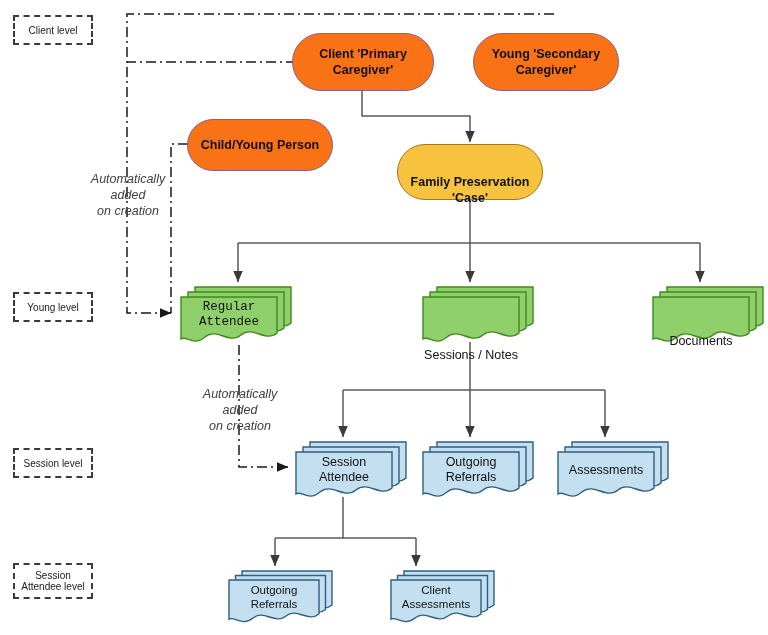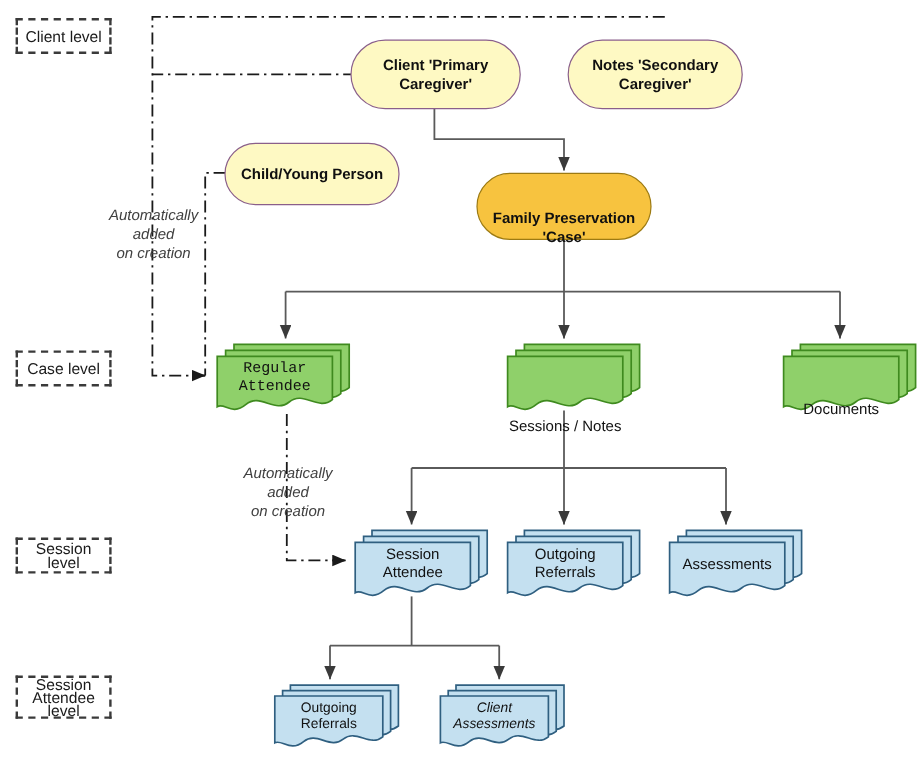--- a/index.html
+++ b/index.html
@@ -28,21 +28,21 @@
 
   
   .level-tag {
     position: absolute;
     border: 2px dashed #3a3a3a;
     background: #ffffff;
     display: flex;
     align-items: center;
     justify-content: center;
     text-align: center;
-    font-size: 13px;
+    font-size: 10px;
     line-height: 11px;
     color: #1a1a1a;
     box-sizing: border-box;
   }
 
   
   .pill {
     position: absolute;
     box-sizing: border-box;
     display: flex;
@@ -50,21 +50,21 @@
     justify-content: center;
     text-align: center;
     font-weight: bold;
     font-size: 12.5px;
     line-height: 16px;
     color: #101010;
     border-radius: 999px;
     padding: 2px 6px;
   }
   .pill.purple {
-    background: #fef9c3;
+    background: #f97316;
     border: 1.6px solid #8a5f8a;
   }
   .pill.orange {
     background: #f7c33f;
     border: 1.6px solid #9c7a12;
   }
 
   
   .docstack {
     position: absolute;
@@ -143,39 +143,39 @@
       <path d="M160,313 L171,313" marker-end="url(#arwd)"></path>
       <path d="M277,467 L288,467" marker-end="url(#arwd)"></path>
     </g>
   </svg>
 
   <div class="level-tag" style="left:13px; top:15px; width:80px; height:30px;">
     <span>Client level</span>
   </div>
 
   <div class="level-tag" style="left:13px; top:292px; width:80px; height:30px;">
-    <span>Case level</span>
+    <span>Young level</span>
   </div>
 
   <div class="level-tag" style="left:13px; top:448px; width:80px; height:30px;">
     <span>Session level</span>
   </div>
 
   <div class="level-tag" style="left:13px; top:563px; width:80px; height:36px;">
     <span style="white-space:pre-line;">Session
 Attendee level</span>
   </div>
 
   <div class="pill purple" style="left:292px; top:33px; width:142px; height:58px;">
     <span style="white-space:pre-line;">Client 'Primary
 Caregiver'</span>
   </div>
 
   <div class="pill purple" style="left:473px; top:33px; width:146px; height:58px;">
-    <span style="white-space:pre-line;">Notes 'Secondary
+    <span style="white-space:pre-line;">Young 'Secondary
 Caregiver'</span>
   </div>
 
   <div class="pill purple" style="left:187px; top:119px; width:146px; height:52px;">
     <span style="white-space:pre-line;">Child/Young Person</span>
   </div>
 
   <div class="pill orange" style="left:397px; top:144px; width:146px; height:56px;">
     <span style="white-space:pre-line;margin-top:36px;">Family Preservation
 'Case'</span>
@@ -267,21 +267,21 @@
       <g stroke="#2f5f80" stroke-width="1.4">
         <path d="M7,4 H97 V38 C86,47 75,31 64,40 C53,49 42,33 31,42 C20,51 13,40 7,43 Z" fill="#c4e0f0" transform="translate(13,0)"></path>
         <path d="M7,4 H97 V38 C86,47 75,31 64,40 C53,49 42,33 31,42 C20,51 13,40 7,43 Z" fill="#c4e0f0" transform="translate(6.5,4.5)"></path>
         <path d="M7,4 H97 V38 C86,47 75,31 64,40 C53,49 42,33 31,42 C20,51 13,40 7,43 Z" fill="#c4e0f0" transform="translate(0,9)"></path>
       </g>
     </svg>
     <div class="doclabel" style="top:16px; font-size:11.5px; line-height:14px; white-space:pre-line;">Outgoing
 Referrals</div>
   </div>
 
-  <div class="docstack" style="left:360px; top:567px; width:104px; height:58px;font-style:italic;">
+  <div class="docstack" style="left:384px; top:567px; width:104px; height:58px;">
     <svg width="104" height="58" viewBox="0 0 104 58" class="hit">
       <g stroke="#2f5f80" stroke-width="1.4">
         <path d="M7,4 H97 V38 C86,47 75,31 64,40 C53,49 42,33 31,42 C20,51 13,40 7,43 Z" fill="#c4e0f0" transform="translate(13,0)"></path>
         <path d="M7,4 H97 V38 C86,47 75,31 64,40 C53,49 42,33 31,42 C20,51 13,40 7,43 Z" fill="#c4e0f0" transform="translate(6.5,4.5)"></path>
         <path d="M7,4 H97 V38 C86,47 75,31 64,40 C53,49 42,33 31,42 C20,51 13,40 7,43 Z" fill="#c4e0f0" transform="translate(0,9)"></path>
       </g>
     </svg>
     <div class="doclabel" style="top:16px; font-size:11.5px; line-height:14px; white-space:pre-line;">Client
 Assessments</div>
   </div>

